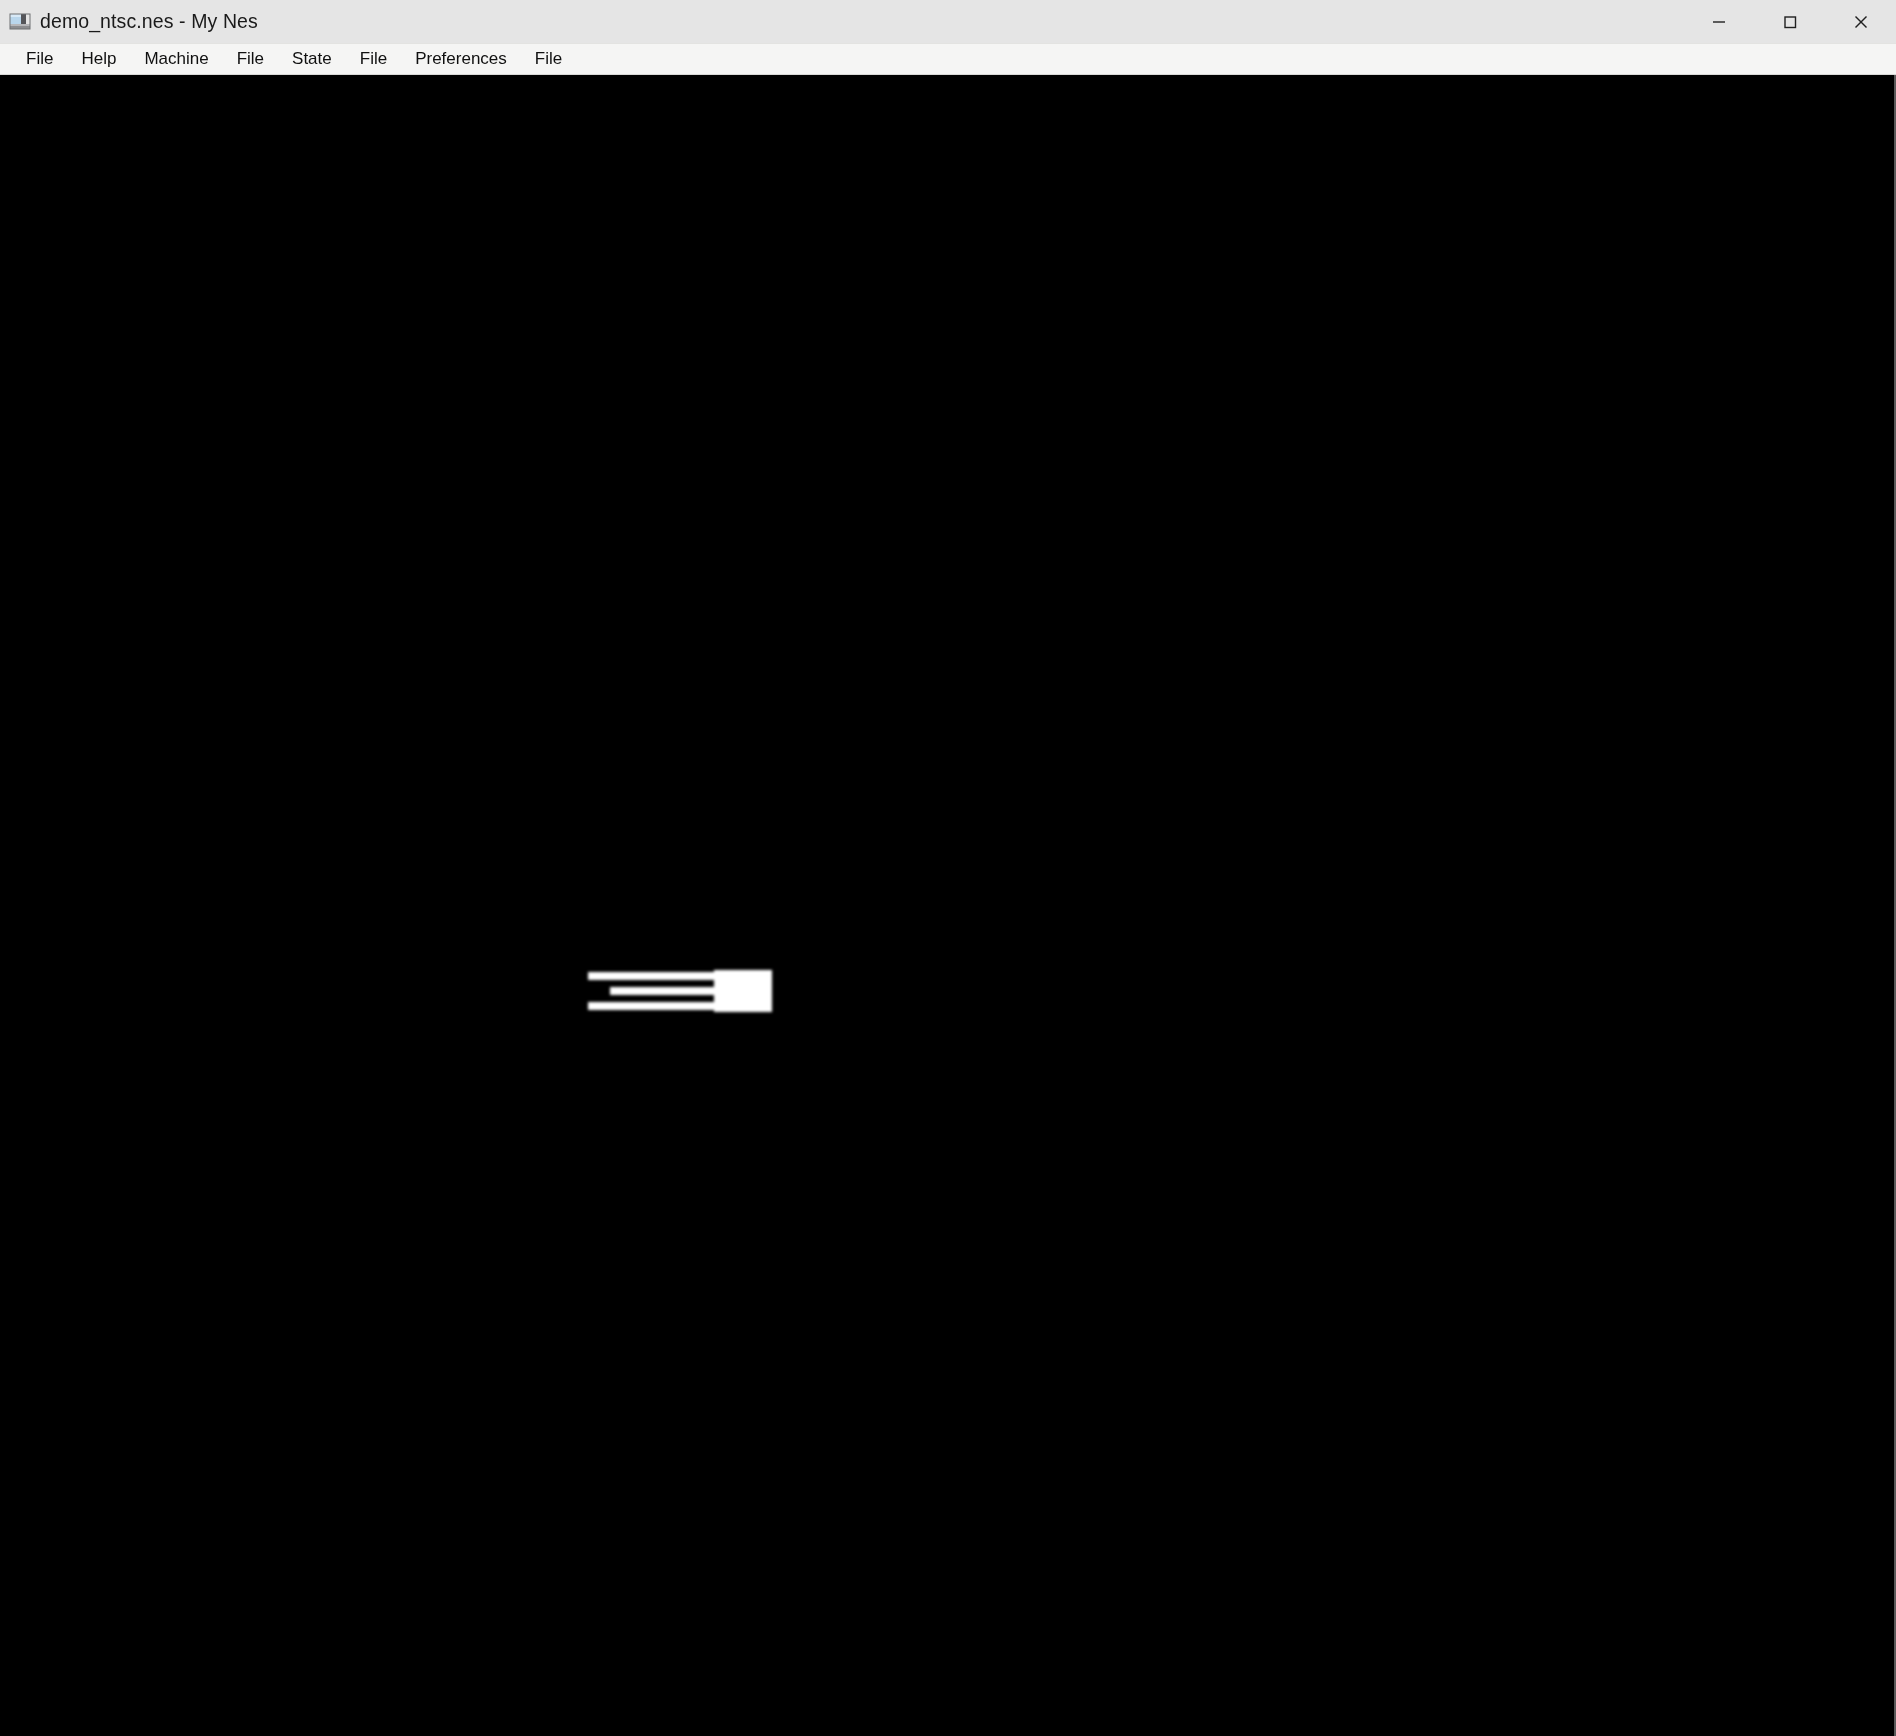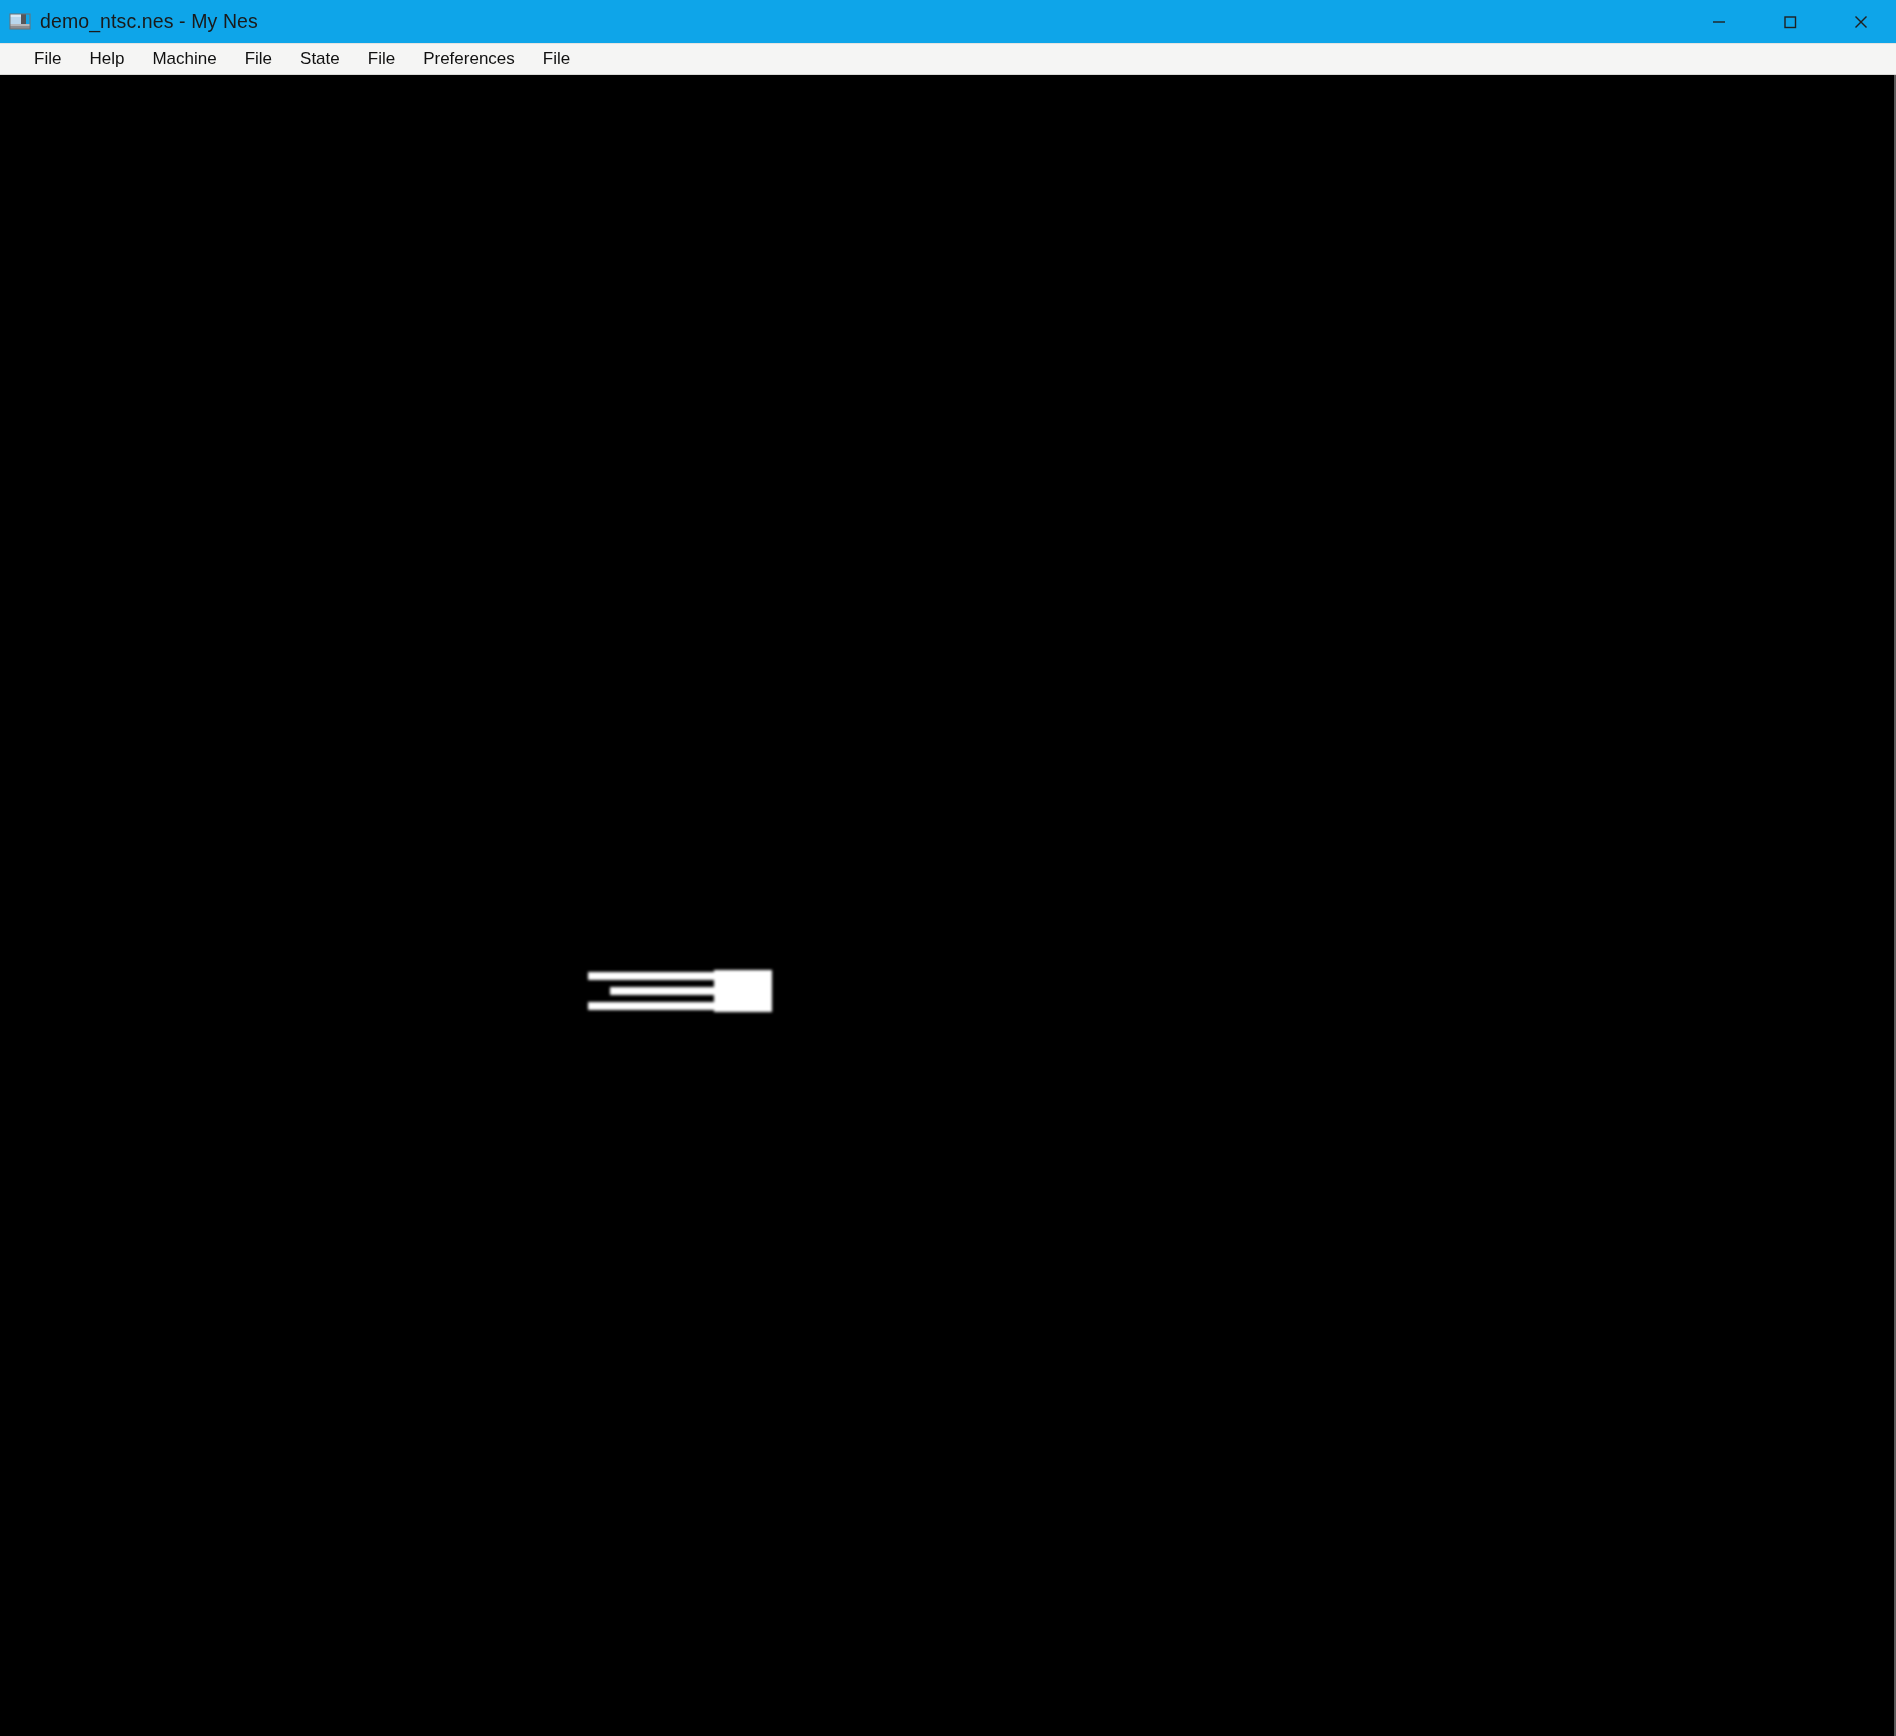--- a/index.html
+++ b/index.html
@@ -23,21 +23,21 @@
     display: flex;
     flex-direction: column;
     box-sizing: border-box;
   }
 
   
   .titlebar {
     position: relative;
     height: 43px;
     min-height: 43px;
-    background: #0ea5e9;
+    background: #e5e5e5;
     display: flex;
     align-items: center;
     box-sizing: border-box;
   }
 
   .titlebar-left {
     display: flex;
     align-items: center;
     padding-left: 9px;
     height: 100%;
@@ -85,21 +85,21 @@
 
   
   .menubar {
     height: 32px;
     min-height: 32px;
     background: #f5f5f4;
     border-top: 1px solid #e3e3e1;
     border-bottom: 1px solid #d9d9d7;
     display: flex;
     align-items: center;
-    padding-left: 20px;
+    padding-left: 12px;
     box-sizing: border-box;
   }
 
   .menu-item {
     font-size: 17px;
     color: #101010;
     padding: 2px 14px 3px 14px;
     line-height: 1;
     white-space: nowrap;
     cursor: default;

